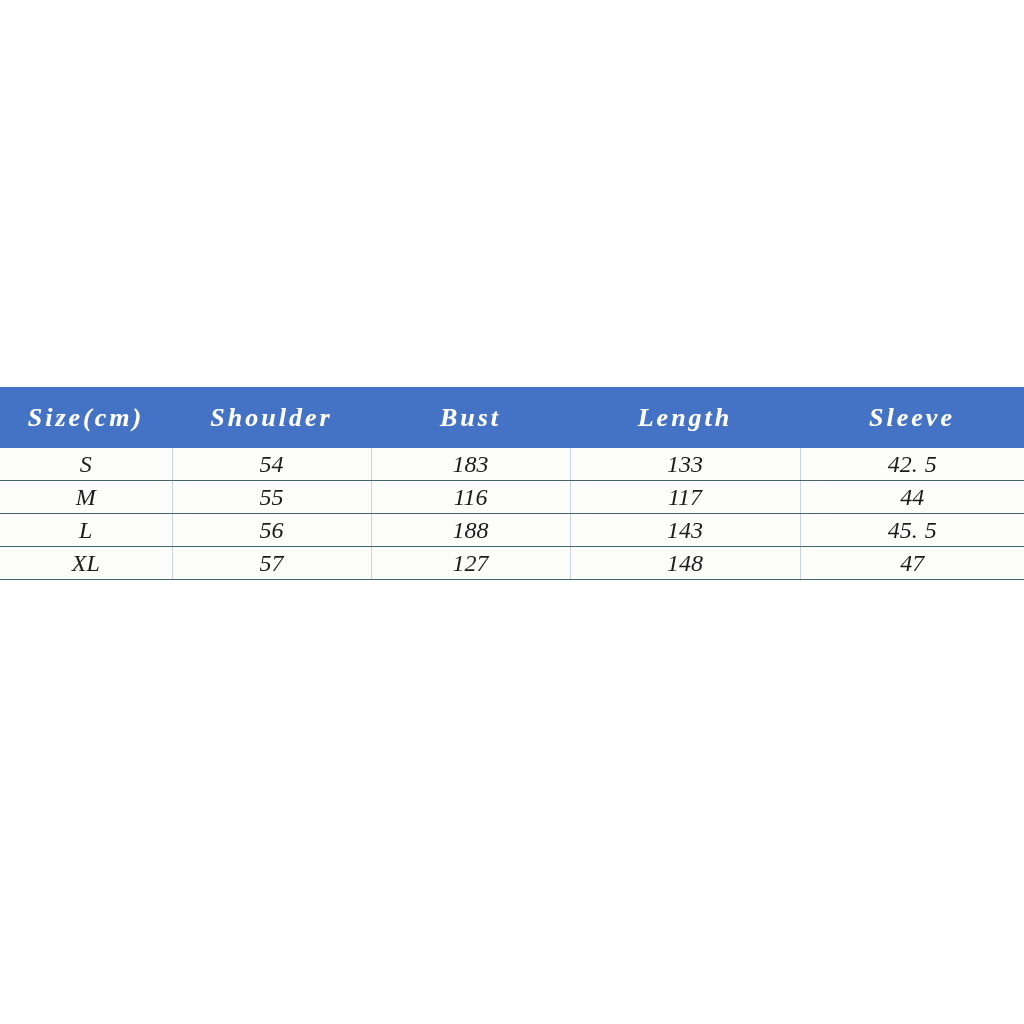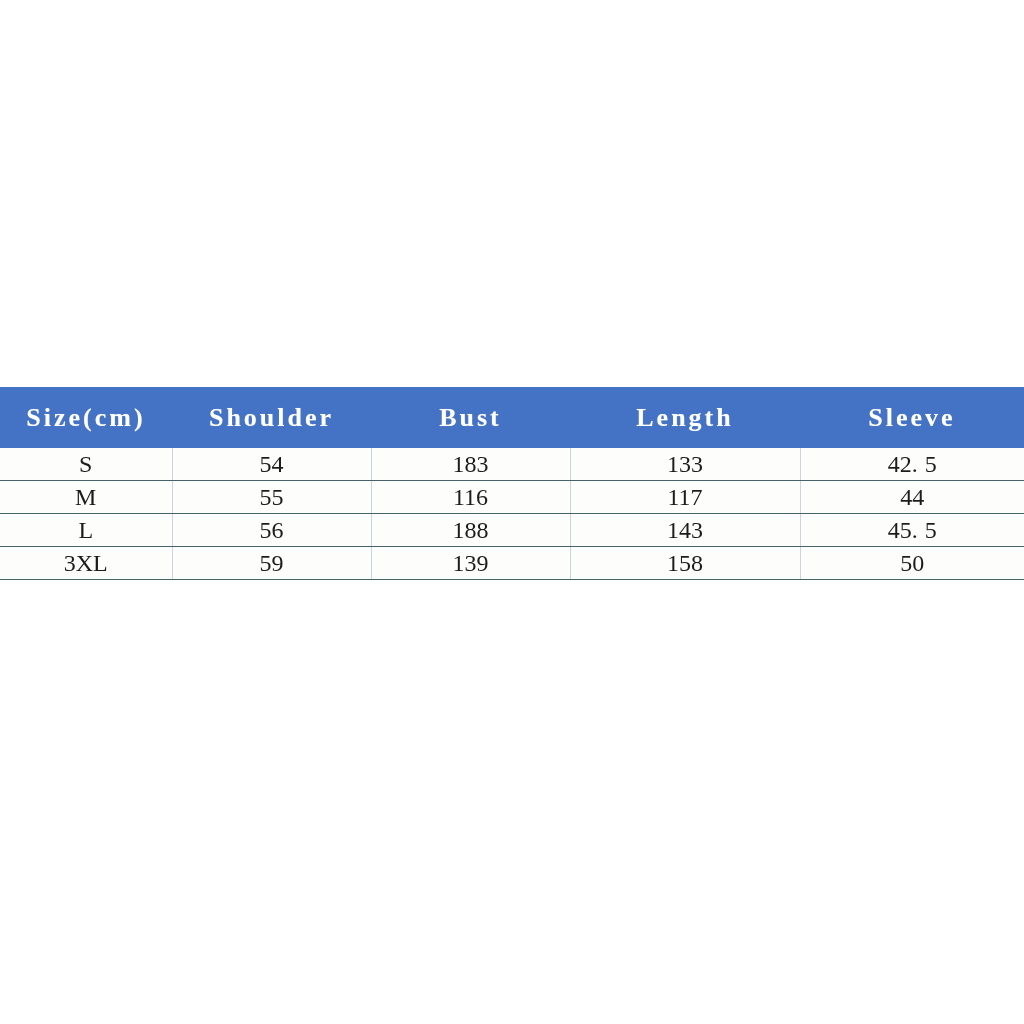--- a/index.html
+++ b/index.html
@@ -23,20 +23,21 @@
 
   
   #size-chart {
     position: absolute;
     left: 0;
     top: 387px;
     width: 1024px;
     border-collapse: collapse;
     table-layout: fixed;
     background: #6d28d9;
+    font-style: italic;
   }
 
   #size-chart col.c-size    { width: 172px; }
   #size-chart col.c-shoulder{ width: 199px; }
   #size-chart col.c-bust    { width: 199px; }
   #size-chart col.c-length  { width: 230px; }
   #size-chart col.c-sleeve  { width: 224px; }
 
   
   #size-chart thead th {
@@ -121,22 +122,22 @@
           <td>44</td>
         </tr>
         <tr>
           <td>L</td>
           <td>56</td>
           <td>188</td>
           <td>143</td>
           <td>45.<span class="dec-gap"></span>5</td>
         </tr>
         <tr>
-          <td>3XL</td>
-          <td>59</td>
-          <td>139</td>
-          <td>158</td>
-          <td>50</td>
+          <td>XL</td>
+          <td>57</td>
+          <td>127</td>
+          <td>148</td>
+          <td>47</td>
         </tr>
       </tbody>
   </table>
 
 </div>
 
 </body></html>

